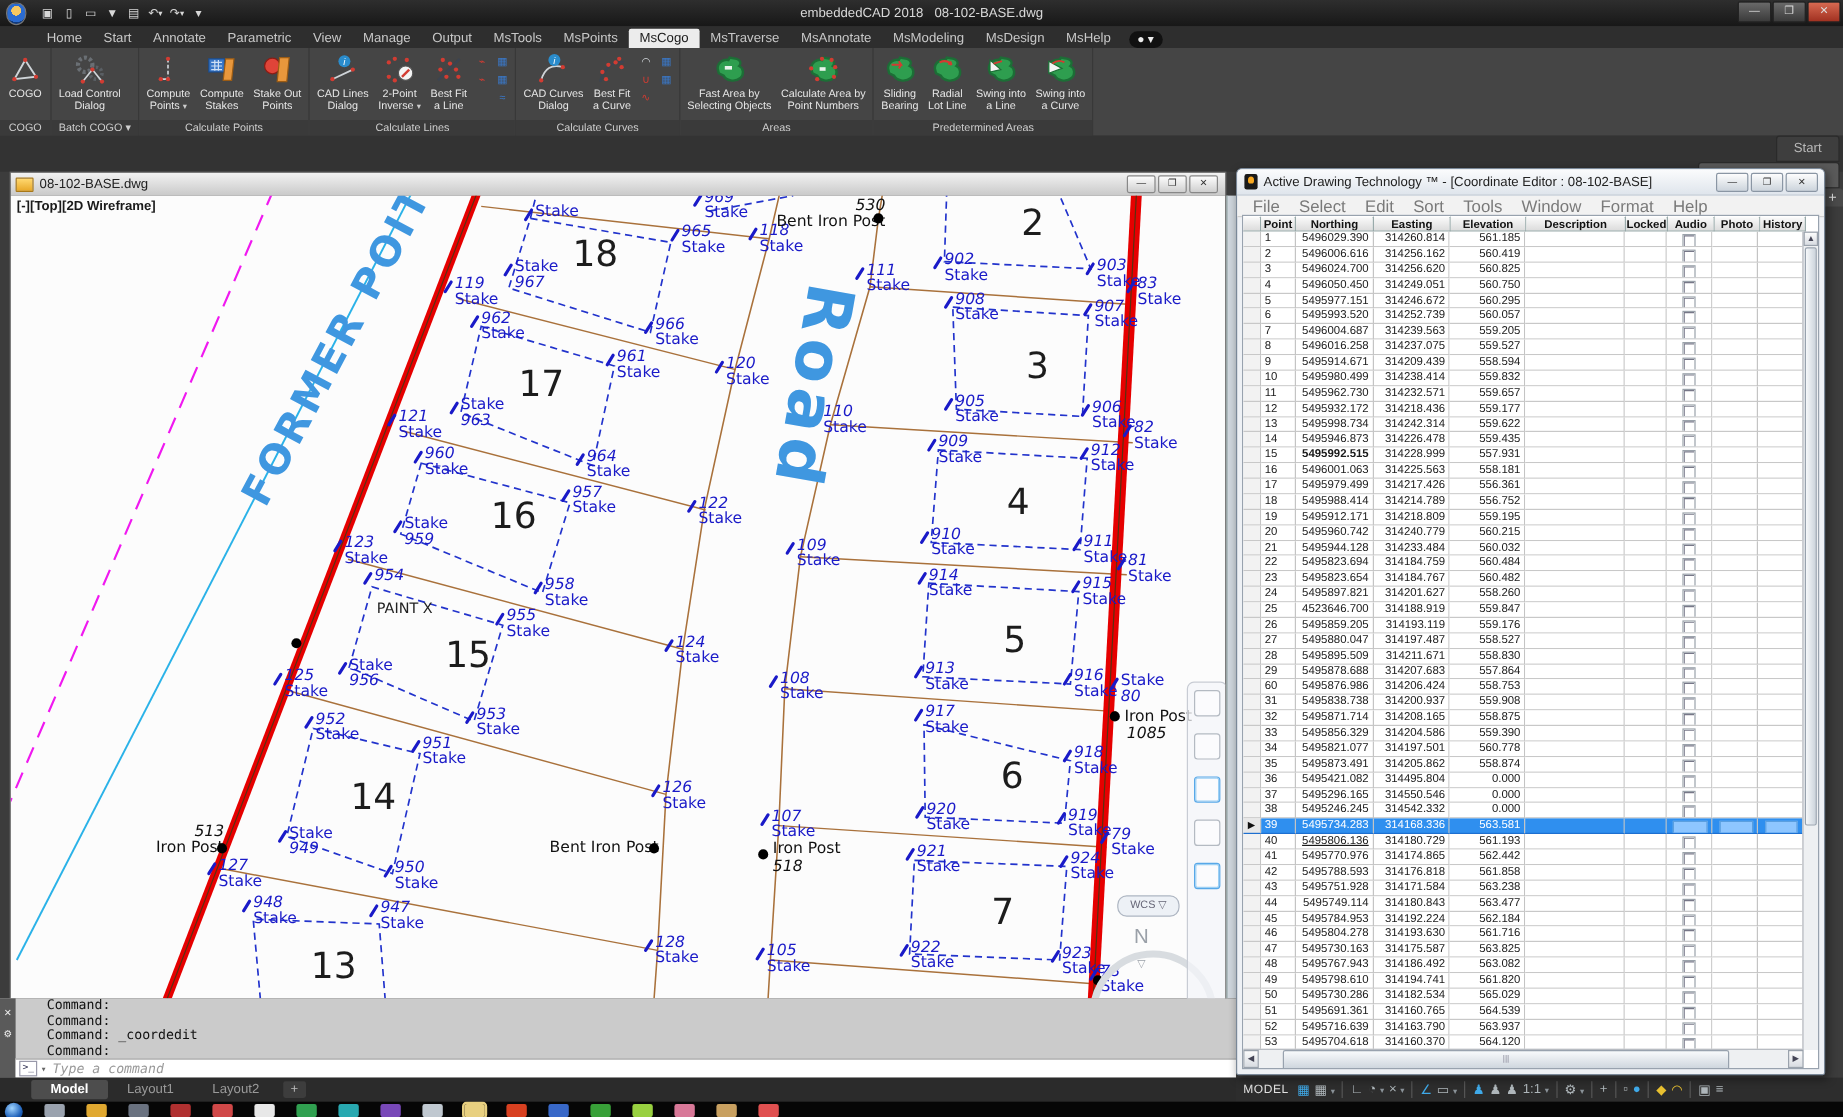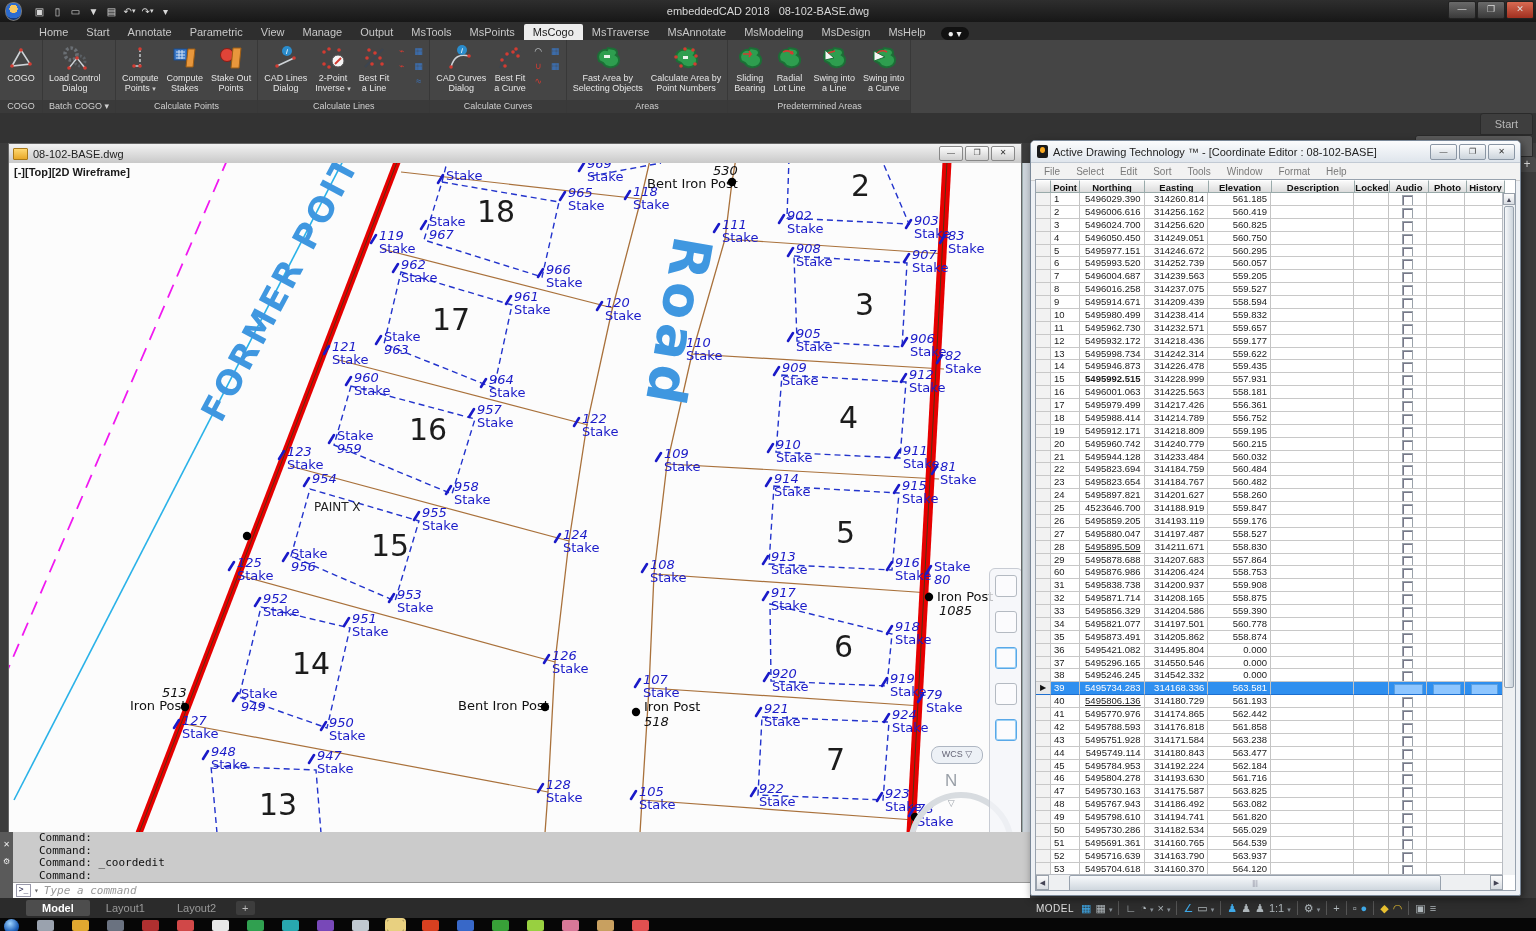--- a/index.html
+++ b/index.html
@@ -79,21 +79,21 @@
   .tico{width:17px;height:11px;border-radius:2px;margin-top:2px;}
   .tico.active{outline:2px solid #e8d080;background-clip:padding-box;}
   
   #editor{position:absolute;left:1030px;top:140px;width:491px;height:756px;background:#eef1f5;border:1px solid #7a8898;border-radius:5px 5px 2px 2px;box-shadow:2px 3px 8px rgba(0,0,0,.45);box-sizing:border-box;overflow:hidden;}
   #edtitle{height:21px;background:linear-gradient(#fbfcfd,#dfe5ec);display:flex;align-items:center;font-size:11px;color:#222;padding-left:6px;position:relative;border-bottom:1px solid #c2cad4;}
   #edicon{width:11px;height:13px;background:#1a1a1a;border-radius:2px;margin-right:5px;position:relative;}
   #edicon:after{content:"";position:absolute;left:3px;top:2px;width:5px;height:6px;background:#f8a820;border-radius:50% 50% 40% 40%;}
   #edbtns{position:absolute;right:5px;top:3px;display:flex;gap:2px;}
   .ebtn{width:25px;height:14px;background:linear-gradient(#fdfdfd,#ccd4dc);border:1px solid #8a96a4;border-radius:2px;font-size:8px;line-height:13px;text-align:center;color:#333;}
   #edmenu{height:17px;background:#f2f2f2;display:flex;align-items:center;gap:2px;padding-left:6px;border-bottom:1px solid #d0d0d0;}
-  .emitem{font-size:10px;color:#7a7a7a;padding:1px 7px;}
+  .emitem{font-size:14px;color:#7a7a7a;padding:1px 7px;}
   #edtablewrap{position:absolute;left:4px;top:38px;right:4px;bottom:4px;background:#fff;border:1px solid #98a2ae;overflow:hidden;}
   #edheader{display:flex;height:13px;}
   .hcell{background:linear-gradient(#fafafa,#dcdcdc);border-right:1px solid #9aa;border-bottom:1px solid #9aa;border-top:1px solid #fff;font-size:9.5px;font-weight:bold;color:#111;text-align:center;line-height:13px;box-sizing:border-box;overflow:hidden;}
   #edrows{position:absolute;left:0;top:13px;right:12px;bottom:15px;overflow:hidden;}
   .trow{display:flex;height:12.88px;box-sizing:border-box;}
   .tcell{border-right:1px solid #c4c4c4;border-bottom:1px solid #c8c8c8;font-size:9.5px;color:#1a1a1a;box-sizing:border-box;overflow:hidden;line-height:12px;background:#fff;position:relative;}
   .tcell.num{text-align:right;padding-right:3px;}
   .tcell.pt{padding-left:3px;}
   .tcell.selcol{background:#f2f2f2;text-align:center;font-size:8px;line-height:11px;}
   .trow.sel .tcell{background:#2f8fef;color:#fff;border-bottom-color:#1d6fd0;}
@@ -1210,21 +1210,21 @@
             <div class="tcell " style="width: 35px;"></div>
             <div class="tcell " style="width: 39px;">
               <div class="chk"></div>
             </div>
             <div class="tcell " style="width: 38px;"></div>
             <div class="tcell " style="width: 38px;"></div>
           </div>
           <div class="trow">
             <div class="tcell selcol" style="width: 15px;"></div>
             <div class="tcell pt" style="width: 29px;">28</div>
-            <div class="tcell num" style="width: 65px; text-decoration: underline;">5495895.509</div>
+            <div class="tcell num" style="width: 65px;">5495895.509</div>
             <div class="tcell num" style="width: 64px;">314211.671</div>
             <div class="tcell num" style="width: 63px;">558.830</div>
             <div class="tcell " style="width: 83px;"></div>
             <div class="tcell " style="width: 35px;"></div>
             <div class="tcell " style="width: 39px;">
               <div class="chk"></div>
             </div>
             <div class="tcell " style="width: 38px;"></div>
             <div class="tcell " style="width: 38px;"></div>
           </div>

